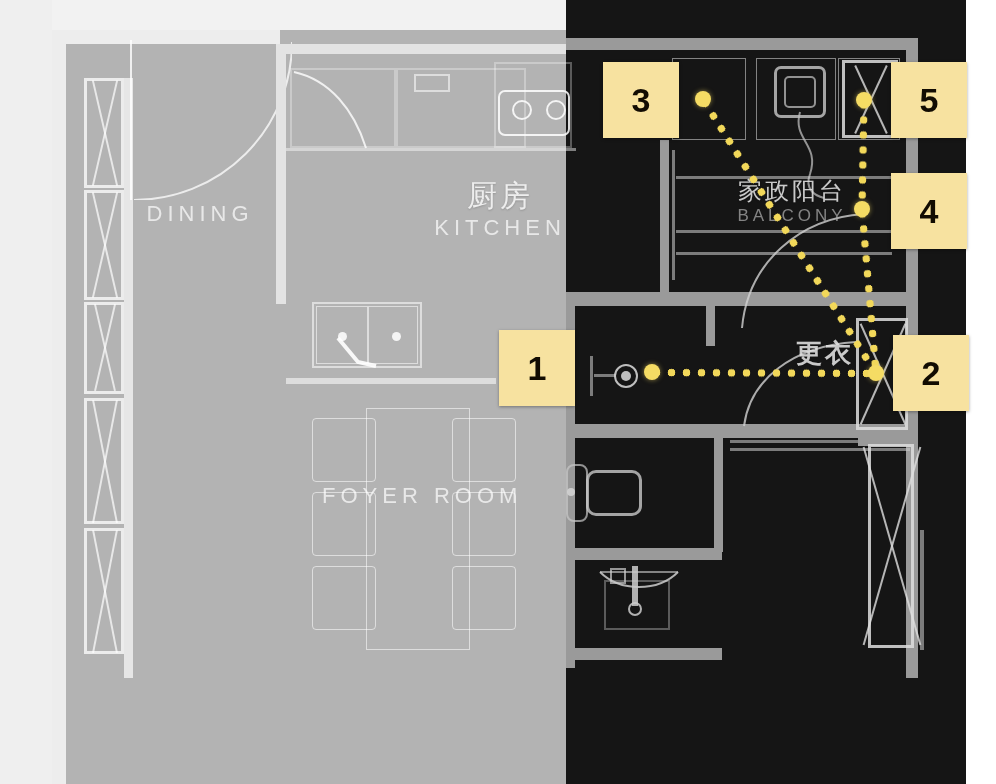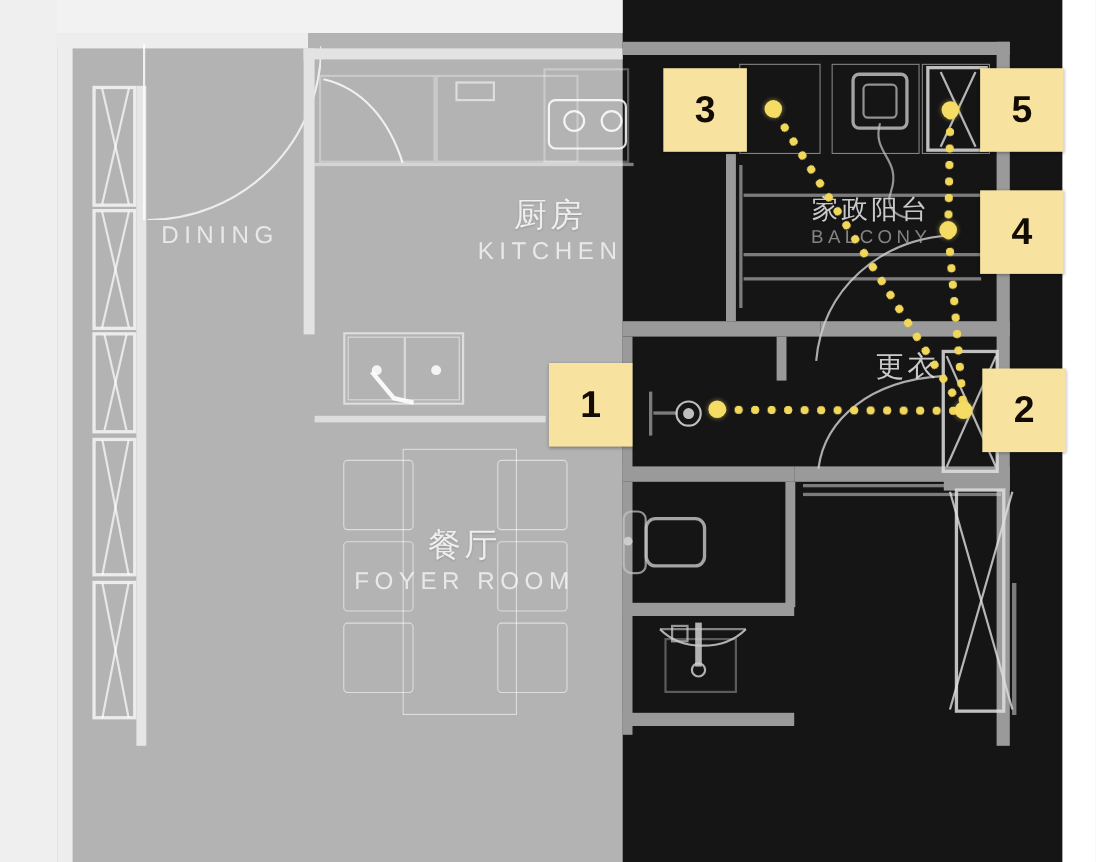--- a/index.html
+++ b/index.html
@@ -127,21 +127,20 @@
   <div class="out thin" style="left:452px;top:566px;width:64px;height:64px;border-radius:4px;"></div>
 
   <div class="rlabel" style="left:120px;top:198px;width:160px;">
     <span class="en">DINING</span>
   </div>
   <div class="rlabel" style="left:410px;top:180px;width:180px;">
     <span class="cn">厨房</span>
     <span class="en">KITCHEN</span>
   </div>
   <div class="rlabel" style="left:322px;top:480px;width:200px;">
-    <span class="cn">餐厅</span>
     <span class="en">FOYER ROOM</span>
   </div>
 
   <div class="wall dk" style="left:566px;top:38px;width:352px;height:12px;"></div>
   <div class="wall dk" style="left:906px;top:38px;width:12px;height:640px;"></div>
 
   <div class="outd thin" style="left:672px;top:58px;width:74px;height:82px;"></div>
   <div class="outd thin" style="left:756px;top:58px;width:80px;height:82px;"></div>
   <div class="outd thin" style="left:838px;top:58px;width:62px;height:82px;"></div>
   <div class="rr" style="left:774px;top:66px;width:52px;height:52px;border:3px solid rgba(200,200,200,.8);"></div>
@@ -196,21 +195,21 @@
   <div style="position:absolute;left:610px;top:568px;width:12px;height:12px;border:2px solid rgba(205,205,205,.7);"></div>
 
   <div class="wall dk" style="left:858px;top:436px;width:60px;height:10px;"></div>
   <div class="xpanel dark" style="left:868px;top:444px;width:46px;height:204px;--a:16deg;"></div>
   <div class="hair-d" style="left:920px;top:530px;width:4px;height:120px;"></div>
 
   <div class="rlabel on-dark sm" style="left:686px;top:178px;width:212px;">
     <span class="cn">家政阳台</span>
     <span class="en">BALCONY</span>
   </div>
-  <div class="rlabel on-dark tiny" style="left:780px;top:320px;width:90px;">
+  <div class="rlabel on-dark tiny" style="left:780px;top:340px;width:90px;font-weight:bold;">
     <span class="cn">更衣</span>
   </div>
 
   <div id="overlay">
     <div class="dotline" style="left: 652px; top: 367.5px; width: 224.002px; transform: rotate(0.255783deg);"></div>
     <div class="dotline" style="left: 703px; top: 94.5px; width: 324.045px; transform: rotate(57.7322deg);"></div>
     <div class="dotline" style="left: 864px; top: 95.5px; width: 109.018px; transform: rotate(91.0512deg);"></div>
     <div class="dotline" style="left: 862px; top: 204.5px; width: 164.596px; transform: rotate(85.1207deg);"></div>
 
     <div class="node" style="left: 644px; top: 364px;"></div>

